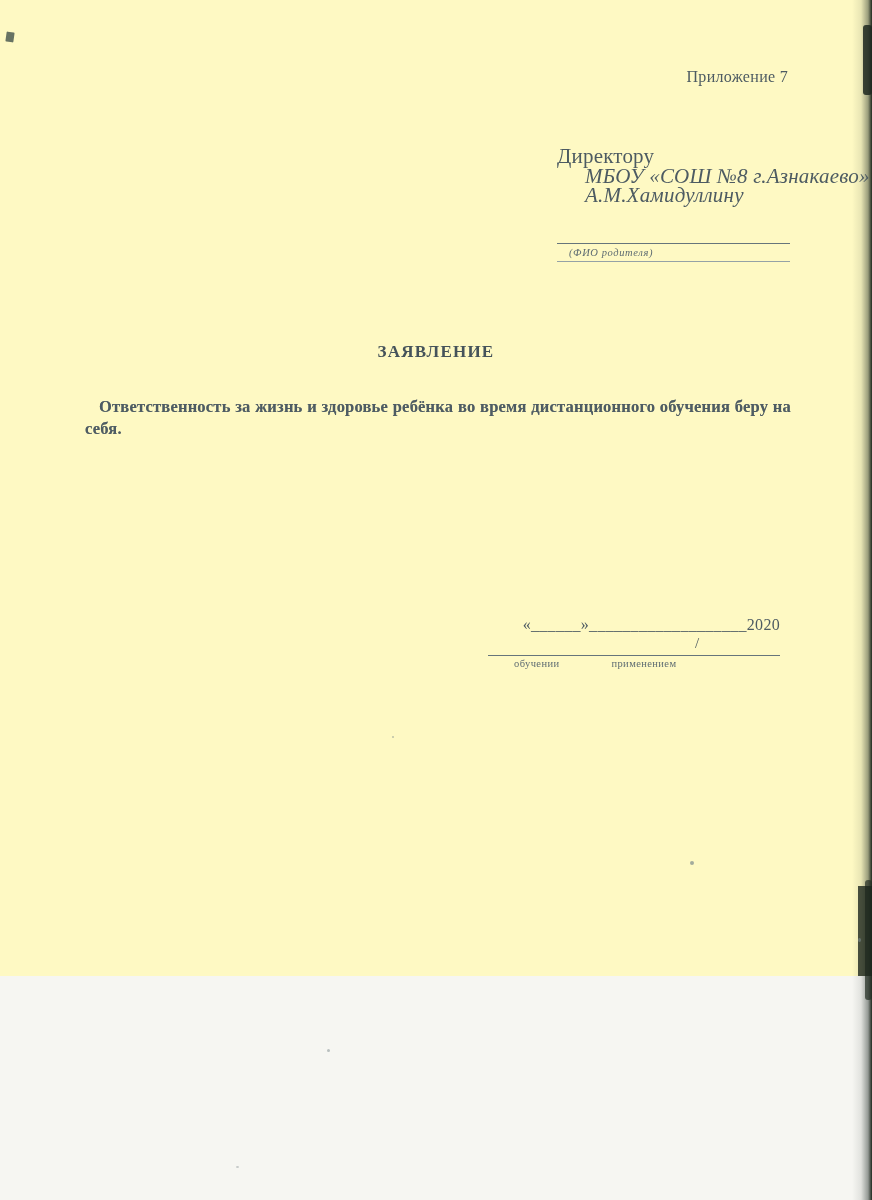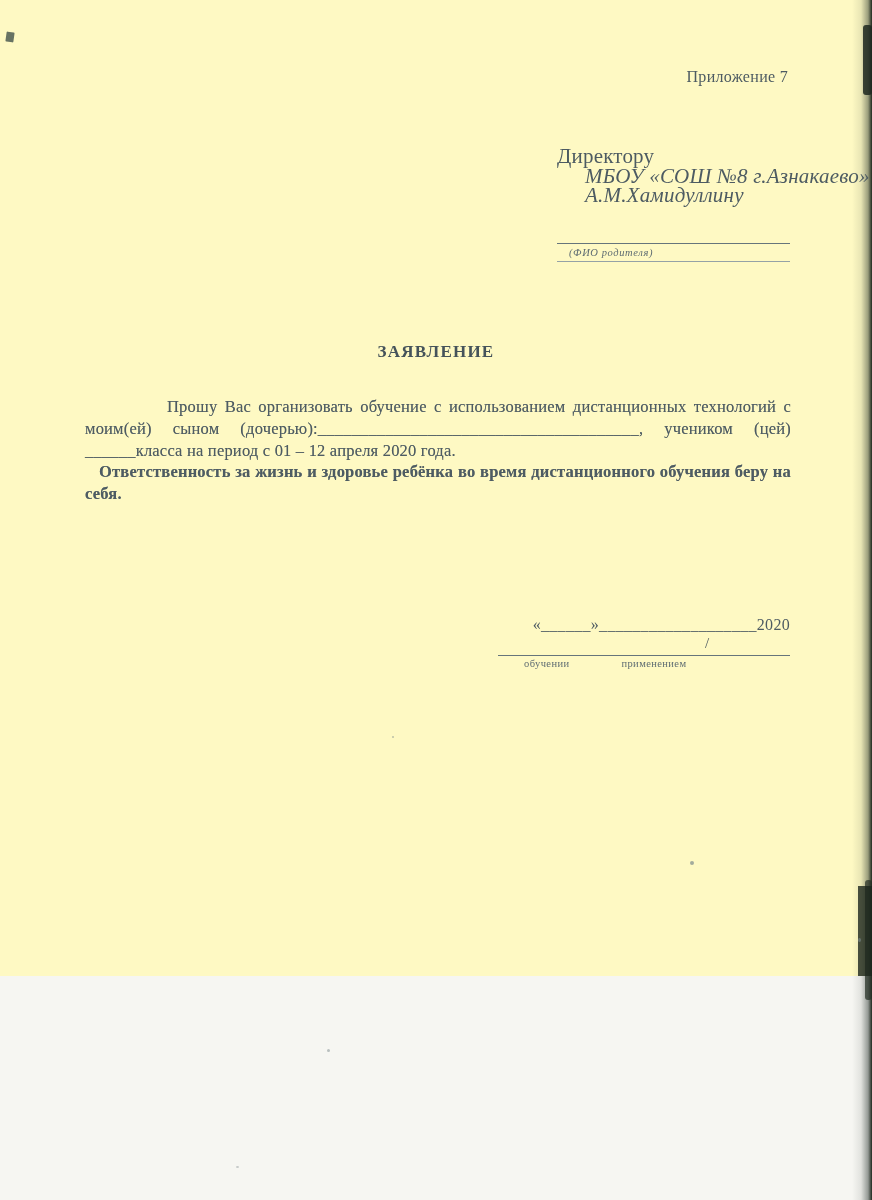--- a/index.html
+++ b/index.html
@@ -59,21 +59,21 @@
     font-size:16.5px;line-height:21.8px;letter-spacing:.2px;
     text-align:justify;
     color:#4e5c63;
     text-shadow:0 0 .4px rgba(78,92,99,.55);
   }
   .body-text p{margin:0;}
   .body-text p.ind-big{text-indent:82px;}
   .body-text p.ind-small{text-indent:14px;font-weight:bold;}
   .body-text p.spread{word-spacing:5px;}
 
-  .footer-block{position:absolute;left:498px;top:616px;width:292px;}
+  .footer-block{position:absolute;left:488px;top:616px;width:292px;}
   .date-line{
     font-size:16px;text-align:right;letter-spacing:.3px;white-space:nowrap;
   }
   .sign-row{
     position:relative;height:21px;
     border-bottom:1.2px solid #66757b;
   }
   .sign-slash{position:absolute;left:207px;top:1px;font-size:15px;}
   .sign-caps{display:flex;font-size:10.5px;letter-spacing:.4px;color:#5e6c72;margin-top:2px;}
   .cap-sign{margin-left:26px;}
@@ -106,21 +106,20 @@
   <div class="fio-block">
     <div class="fio-rule1"></div>
     <div class="fio-caprow">
       <span class="fio-cap">(ФИО родителя)</span>
     </div>
   </div>
 
   <div class="doc-title">ЗАЯВЛЕНИЕ</div>
 
   <div class="body-text">
-    <p class="ind-big">Прошу Вас организовать обучение с использованием дистанционных технологий с моим(ей) сыном (дочерью):______________________________________, учеником (цей) ______класса на период с 01 – 12 апреля 2020 года.</p>
     <p class="ind-small">Ответственность за жизнь и здоровье ребёнка во время дистанционного обучения беру на себя.</p>
   </div>
 
   <div class="footer-block">
     <div class="date-line">«______»___________________2020</div>
     <div class="sign-row">
       <span class="sign-slash">/</span>
     </div>
     <div class="sign-caps">
       <span class="cap-sign">обучении</span>

